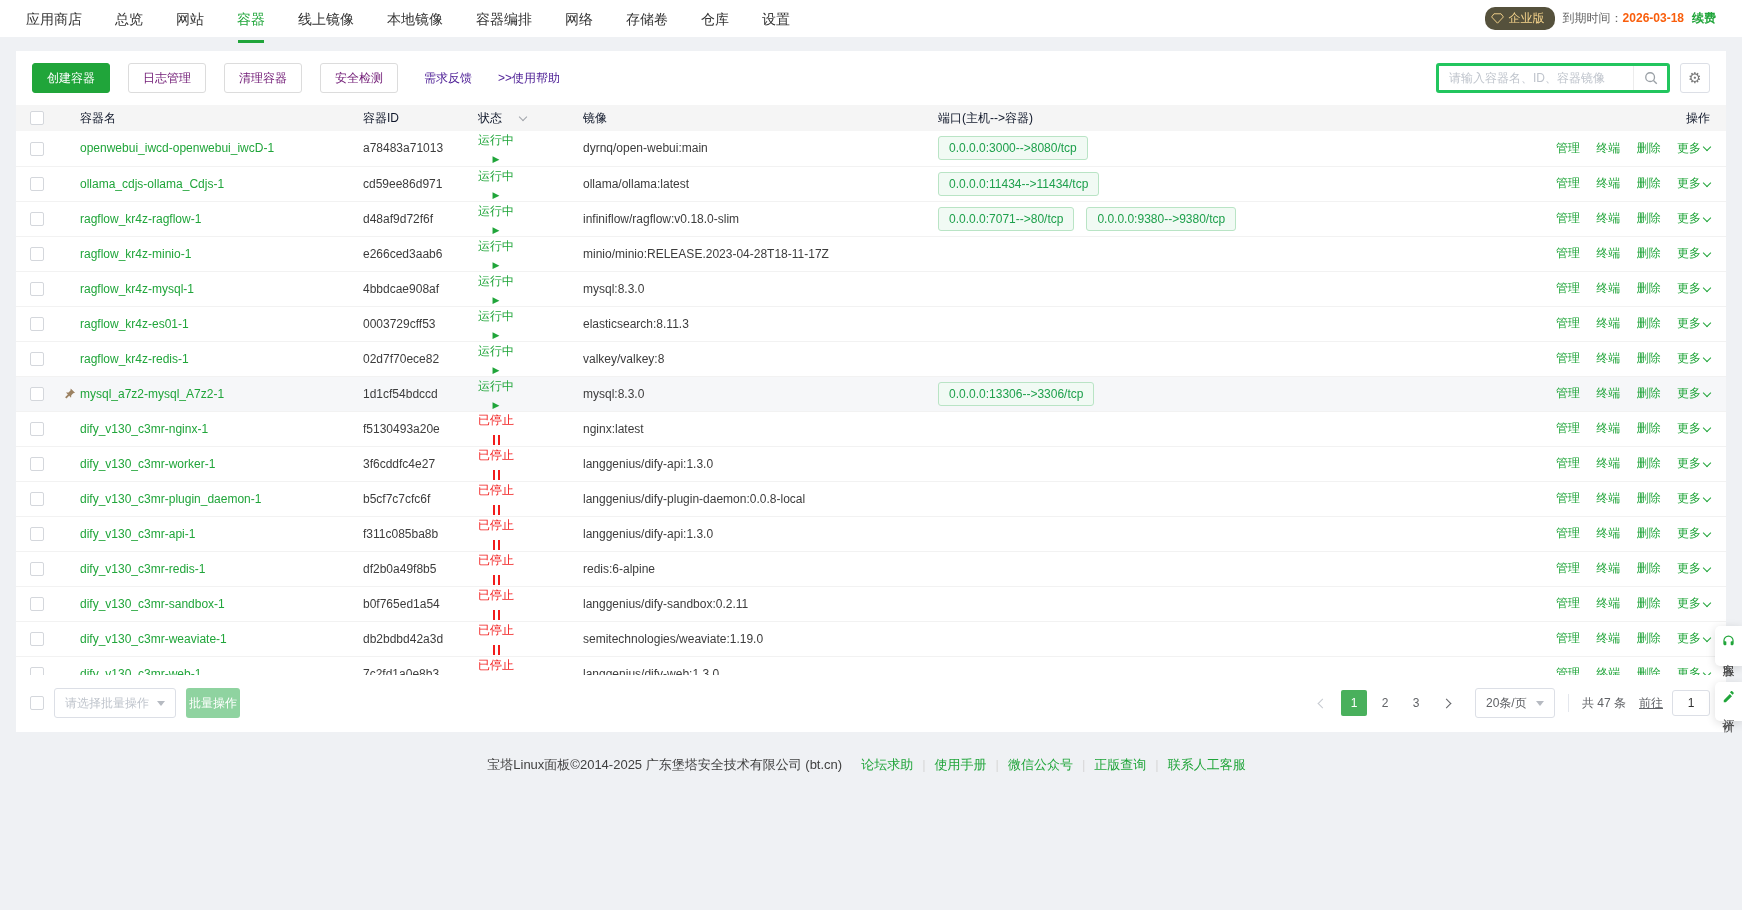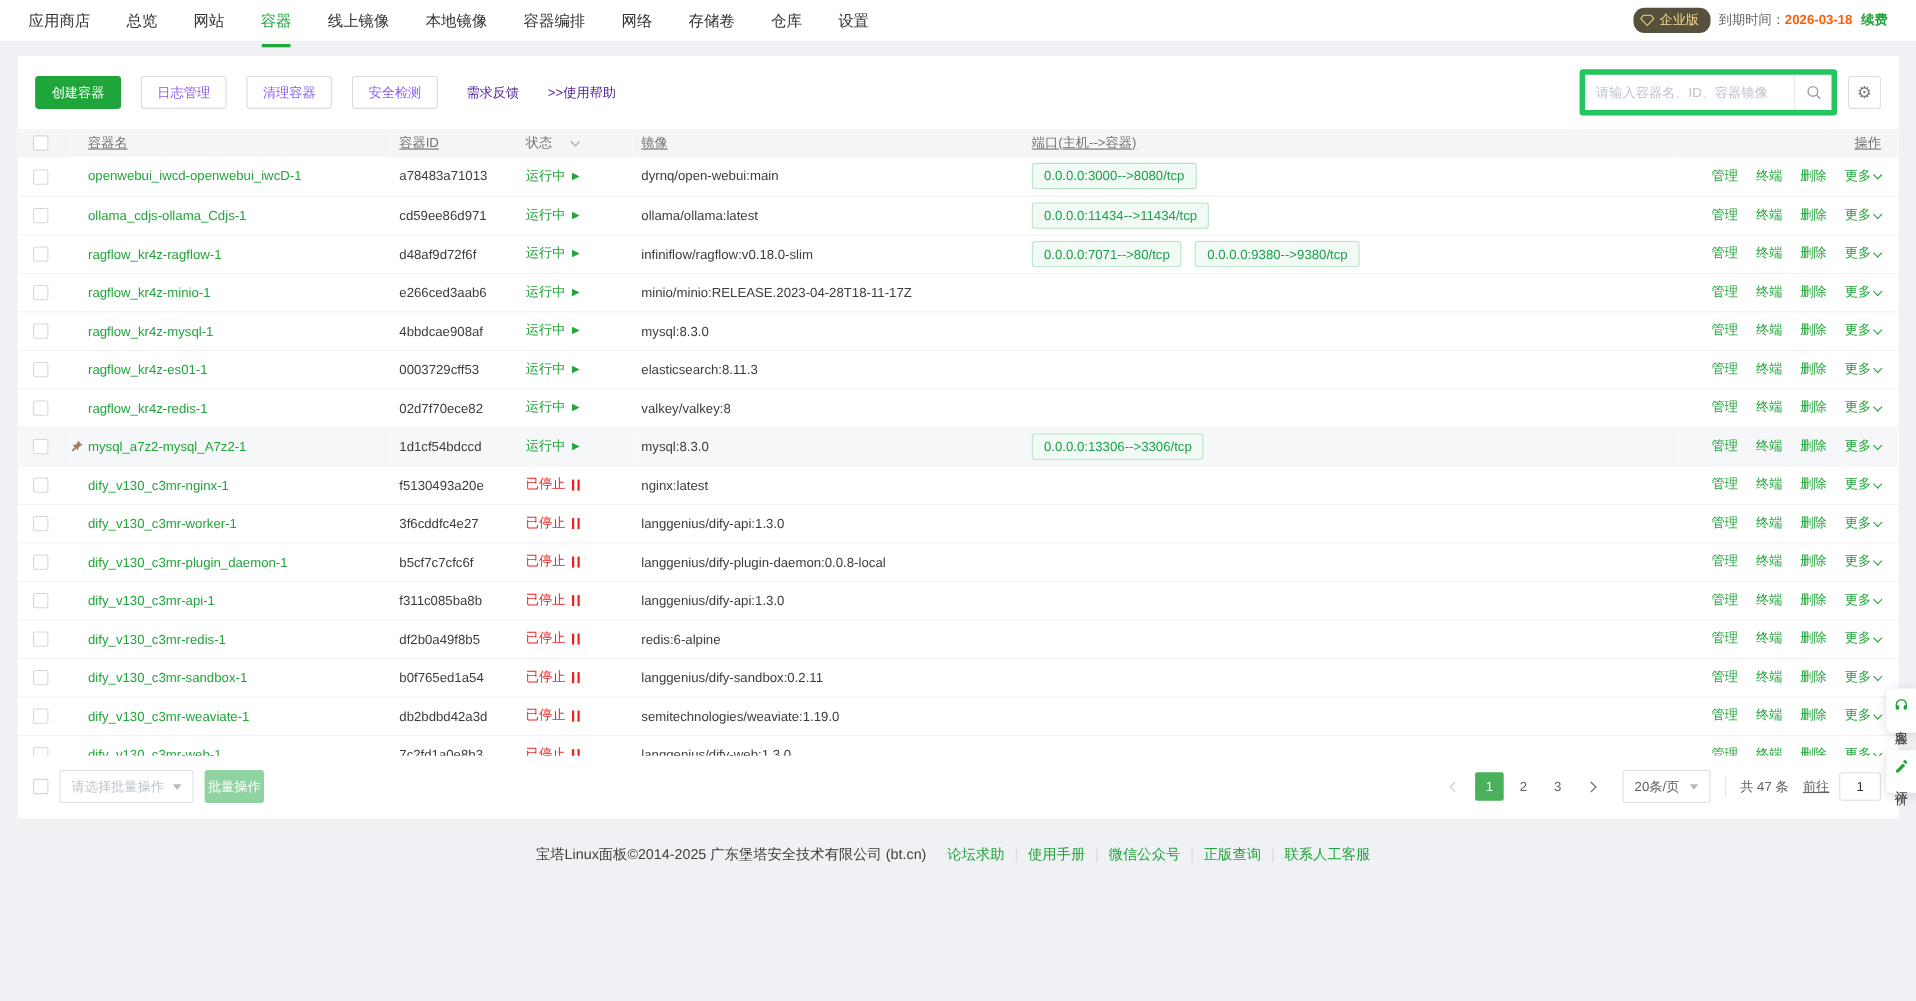--- a/index.html
+++ b/index.html
@@ -15,42 +15,42 @@
   .nav-item.active { color:#20a53a; }
   .nav-item.active::after { content:""; position:absolute; bottom:0; left:50%; transform:translateX(-50%); width:26px; height:3px; background:#20a53a; }
   .license { margin-left:auto; display:flex; align-items:center; gap:8px; font-size:12px; white-space:nowrap; }
   .vip-badge { display:inline-flex; align-items:center; gap:5px; background:#55513c; color:#f7d58c; border-radius:10px; padding:3px 10px 3px 6px; cursor:pointer; }
   .expiry-label { color:#666; }
   .expiry-date { color:#f95e0c; font-weight:bold; }
   .renew-link { color:#20a53a; cursor:pointer; font-weight:bold; }
   
   .card { margin:14px 16px 0; background:#fff; }
   .toolbar { display:flex; align-items:center; padding:12px 16px; gap:18px; }
-  .btn { height:30px; padding:0 14px; font-size:12px; border-radius:3px; cursor:pointer; display:inline-flex; align-items:center; border:1px solid #dcdcdc; background:#fff; color:#8b5cf6; white-space:nowrap; }
+  .btn { height:30px; padding:0 14px; font-size:12px; border-radius:3px; cursor:pointer; display:inline-flex; align-items:center; border:1px solid #dcdcdc; background:#fff; color:#701a75; white-space:nowrap; }
   .btn-primary { background:#20a53a; border-color:#20a53a; color:#fff; }
   .text-link { color:#4c1d95; font-size:12px; margin-left:8px; cursor:pointer; white-space:nowrap; }
   .toolbar-right { margin-left:auto; display:flex; align-items:center; gap:10px; }
-  .search-box { width:234px; height:42px; border:5px solid #22c55e; border-radius:3px; display:flex; align-items:center; background:#fff;margin-left:28px; }
+  .search-box { width:234px; height:30px; border:3px solid #22c55e; border-radius:3px; display:flex; align-items:center; background:#fff;margin-left:28px; }
   .search-box input { flex:1; border:none; outline:none; padding:0 10px; font-size:12px; color:#333; min-width:0; background:transparent; font-family:inherit; }
   .search-box input::placeholder { color:#bfc4cc; }
   .search-btn { width:34px; align-self:stretch; display:flex; align-items:center; justify-content:center; border-left:1px solid #ececec; cursor:pointer; }
   .icon-btn { width:30px; height:30px; border:1px solid #dcdfe6; border-radius:3px; display:flex; align-items:center; justify-content:center; cursor:pointer; color:#7a7a7a; background:#fff; font-size:15px; }
   
   .table-wrap { height:570px; overflow:hidden; }
   table { width:100%; border-collapse:collapse; table-layout:fixed; }
-  thead th { background:#f5f5f5; height:26px; font-weight:normal; color:#737373; text-align:left; font-size:12px;text-decoration:underline; }
+  thead th { background:#f5f5f5; height:26px; font-weight:normal; color:#0f172a; text-align:left; font-size:12px; }
   tbody td { height:35px; border-bottom:1px solid #f2f2f2; font-size:12px; color:#3c3c3c; overflow:hidden; white-space:nowrap; }
   .col-check { padding-left:14px; }
   .col-name { position:relative; padding-left:16px; }
   .col-id, .col-status, .col-image, .col-ports { padding-left:8px; }
   .col-actions { text-align:right; padding-right:16px; }
   .checkbox { width:14px; height:14px; border:1px solid #d4d7dc; border-radius:2px; background:#fff; display:inline-block; vertical-align:middle; cursor:pointer; }
   .name-link { color:#20a53a; cursor:pointer; text-decoration:none; }
   .th-status { display:inline-flex; align-items:center; gap:18px; }
-  .status { display:inline-flex; align-items:center; gap:6px; }
+  .status { display:inline-flex; align-items:center; gap:6px;flex-direction:column; }
   .status.running { color:#20a53a; }
   .status.stopped { color:#f21c1c; }
   .status-icon { font-size:9px; line-height:1; }
   .status-icon.pause-icon { width:7px; height:10px; border-left:2.5px solid currentColor; border-right:2.5px solid currentColor; font-size:0; }
   .port-badge { display:inline-block; padding:4px 10px; border:1px solid #b9e4c5; background:#f1faf4; color:#1ea04c; border-radius:3px; margin-right:12px; }
   .col-actions a { color:#20a53a; margin-left:13px; cursor:pointer; display:inline-flex; align-items:center; gap:3px; text-decoration:none; }
   tr.pinned td { background:#f6f7f9; }
   .pin { display:none; position:absolute; left:-1px; top:50%; transform:translateY(-50%); line-height:0; }
   tr.pinned .pin { display:inline-block; }
   .chev { display:inline-block; width:6px; height:6px; border-right:1.3px solid currentColor; border-bottom:1.3px solid currentColor; transform:rotate(45deg); margin-bottom:2px; }

